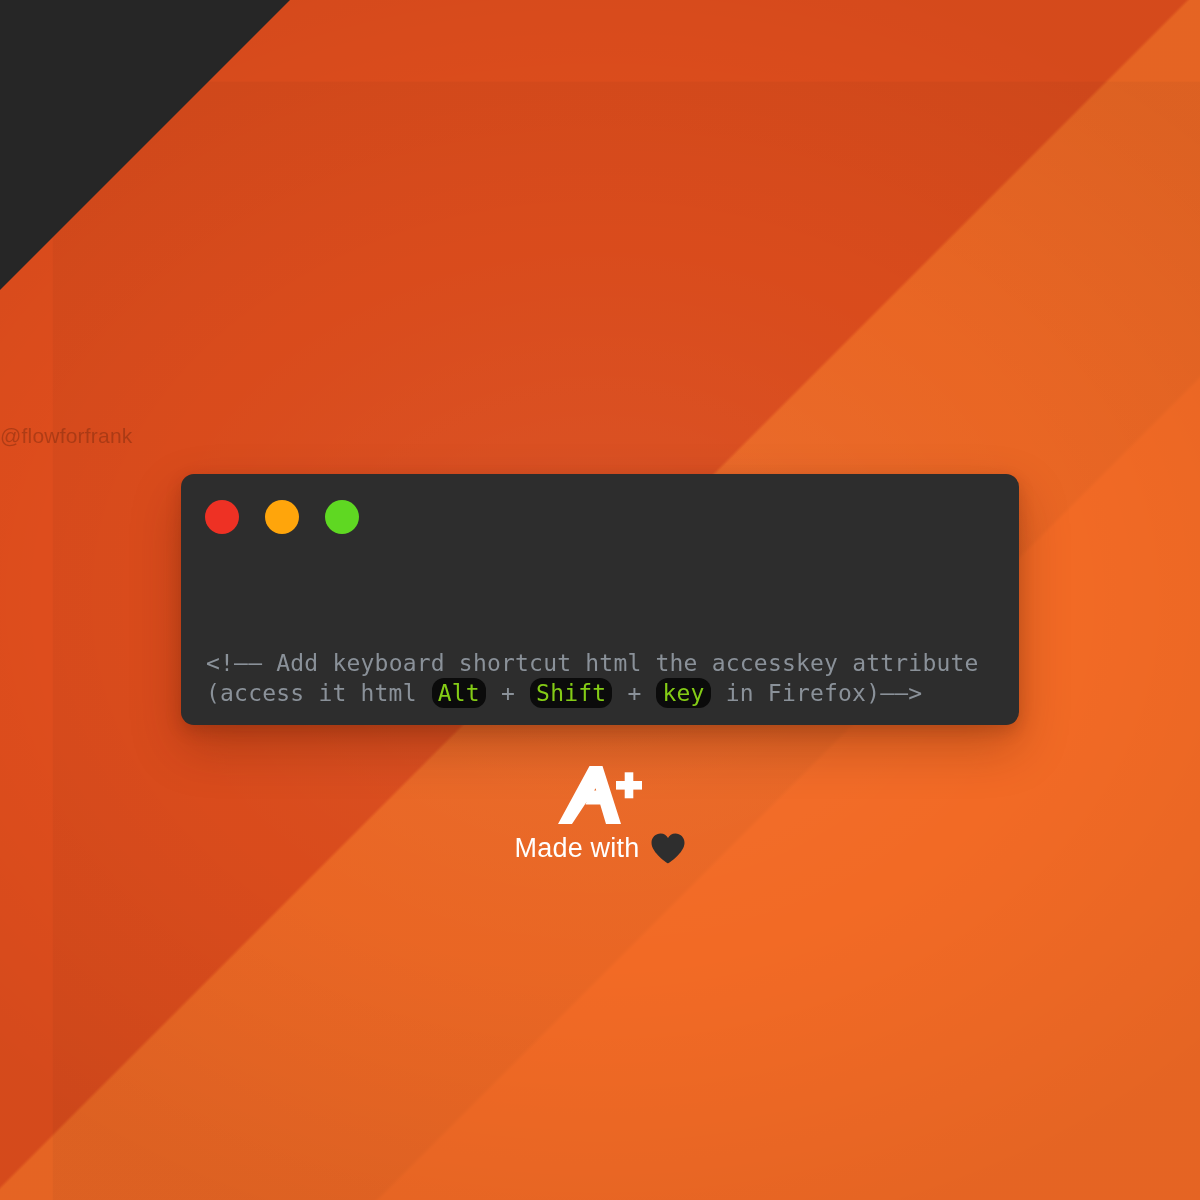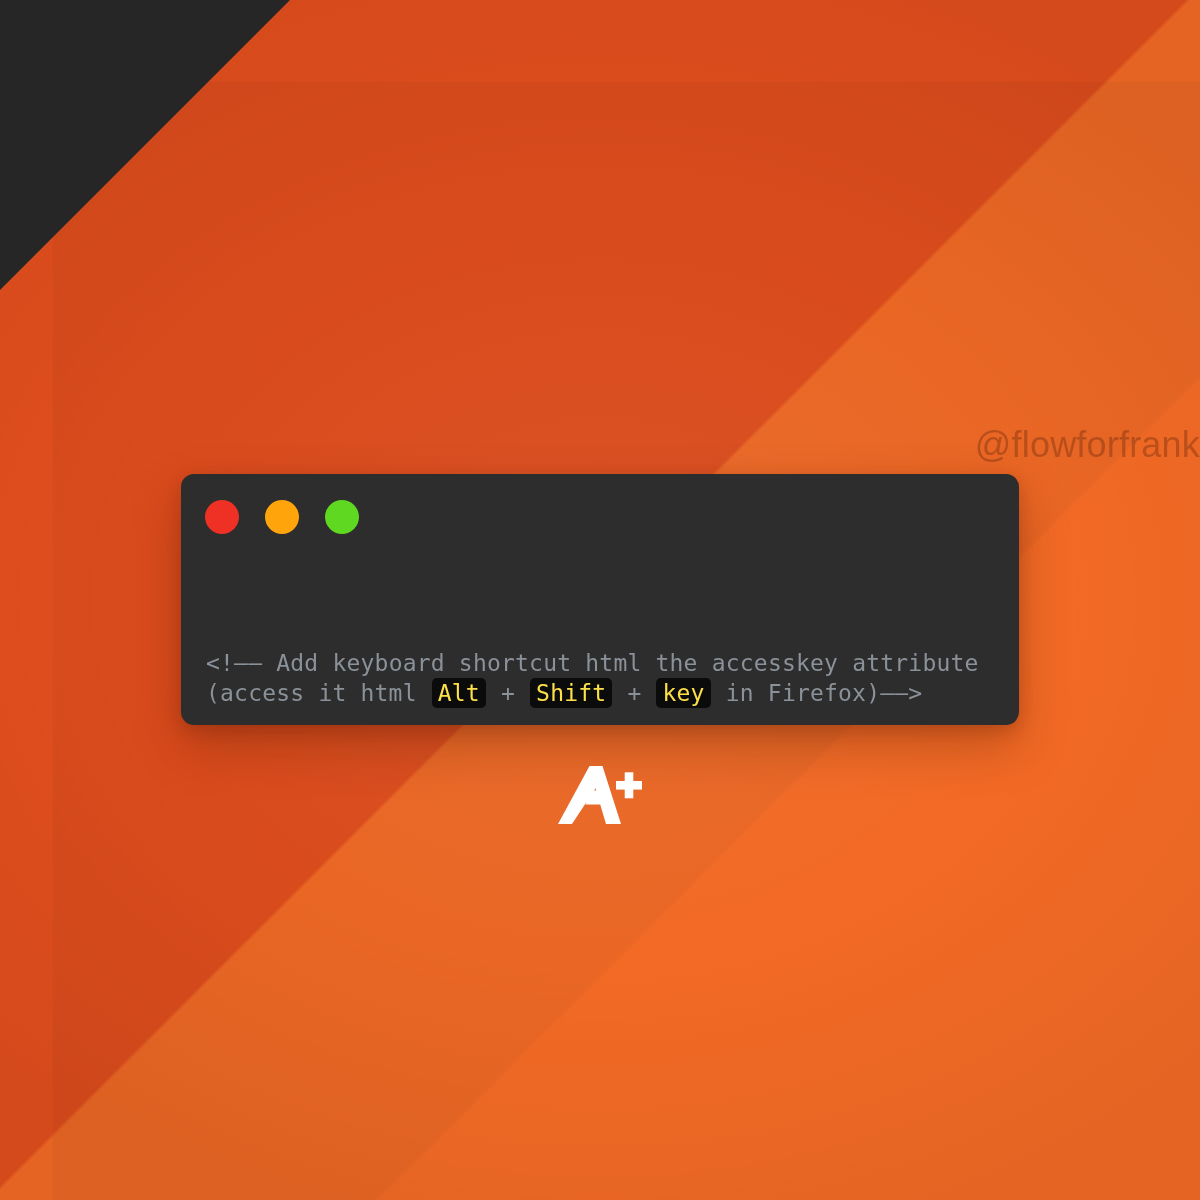--- a/index.html
+++ b/index.html
@@ -81,23 +81,23 @@
     color: #ffffff;
     line-height: 1;
   }
 
   
   .watermark {
     position: absolute;
     left: 0;
     top: 424px;
     width: 1200px;
-    text-align: right;
+    text-align: left;
     font-family: "Liberation Sans", sans-serif;
-    font-size: 36px;
+    font-size: 21px;
     color: rgba(70, 22, 6, 0.30);
     letter-spacing: 0.2px;
   }
 
   
   .code-window {
     position: absolute;
     left: 181px;
     top: 474px;
     width: 838px;
@@ -133,22 +133,22 @@
     font-family: "DejaVu Sans Mono", "Liberation Mono", monospace;
     font-size: 23px;
     line-height: 30px;
     white-space: pre-wrap;
     letter-spacing: 0.2px;
   }
   .comment-block { color: #8A9199; }
 
   .kbd {
     background: #0B0B0B;
-    color: #fde047;
-    border-radius: 5px;
+    color: #84cc16;
+    border-radius: 12px;
     padding: 2px 6px;
     margin: 0 1px;
   }
   .plus { color: #8A9199; }
 
   
   .brand {
     position: absolute;
     left: 0;
     top: 766px;
@@ -210,16 +210,24 @@
   </div>
 
   <div class="brand">
 
     <svg class="brand-mark" width="84" height="58" viewBox="0 0 84 58" aria-hidden="true">
       <path d="M31.5 0 L44.5 0 L63 58 L48 58 L42.2 38.5 L27.5 38.5 L33.5 24.5 L38.2 24.5 L37.6 22.2 L14 58 L0 58 Z" fill="#FFFFFF"></path>
       <rect x="58" y="15" width="26" height="8.6" fill="#FFFFFF"></rect>
       <rect x="66.7" y="6.3" width="8.6" height="26" fill="#FFFFFF"></rect>
     </svg>
 
+    <div class="brand-tagline">
+      <span>Made with</span>
+      <span class="heart">
+        <svg width="34" height="31" viewBox="0 0 34 31" aria-hidden="true">
+          <path d="M17 30.5 C17 30.5 0.5 20.2 0.5 9.8 C0.5 4.2 4.8 0.5 9.6 0.5 C13.1 0.5 15.6 2.4 17 5.0 C18.4 2.4 20.9 0.5 24.4 0.5 C29.2 0.5 33.5 4.2 33.5 9.8 C33.5 20.2 17 30.5 17 30.5 Z" fill="#2E2E2E"></path>
+        </svg>
+      </span>
+    </div>
 
   </div>
 
 </div>
 
 </body></html>

